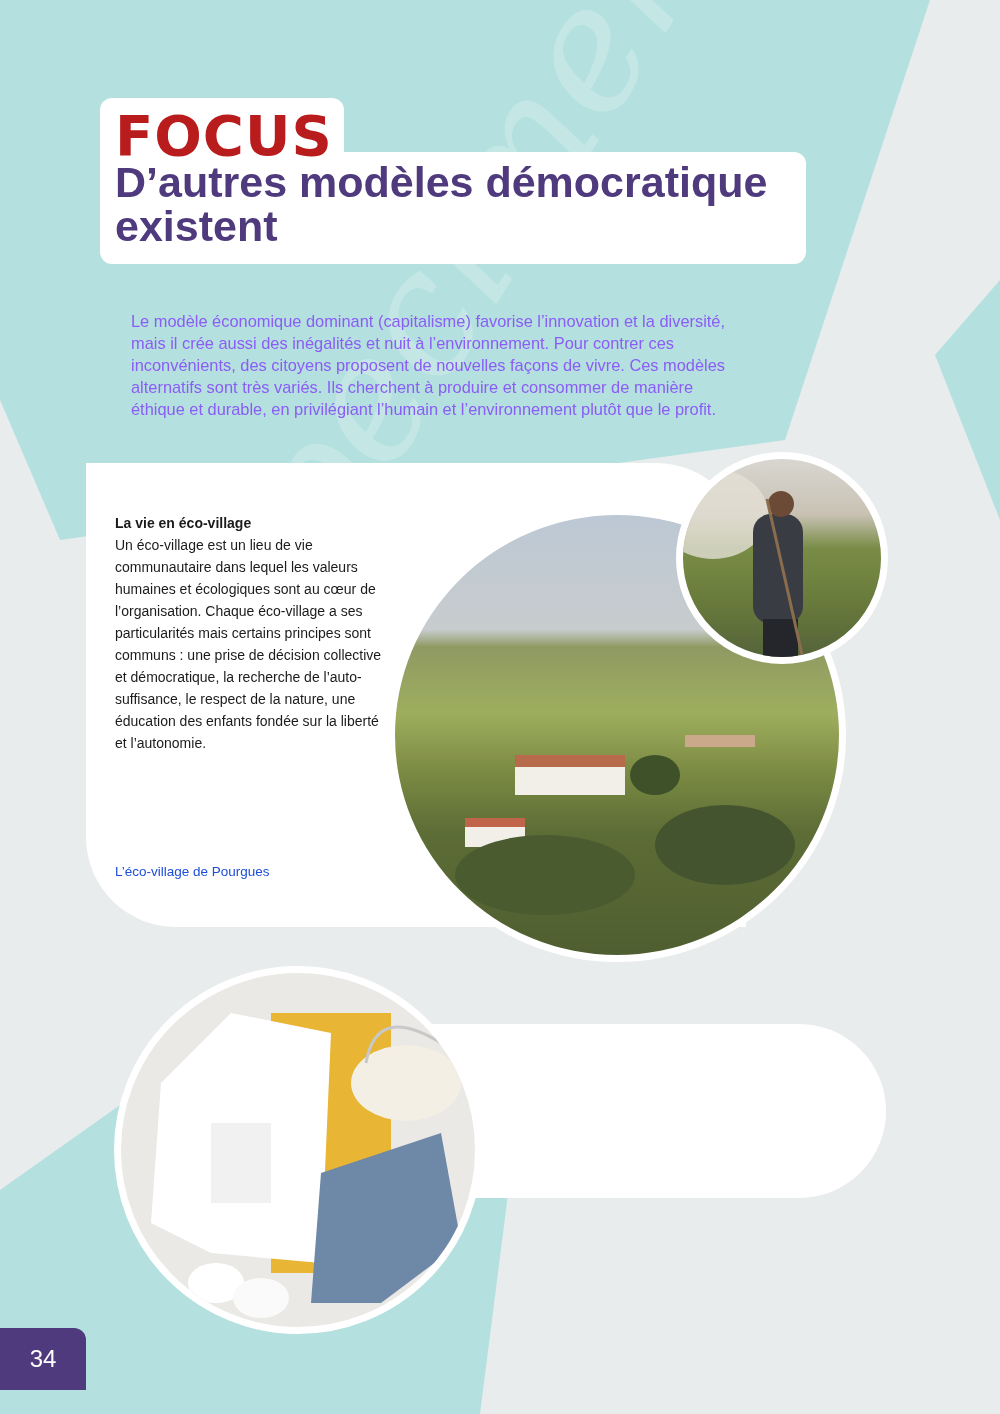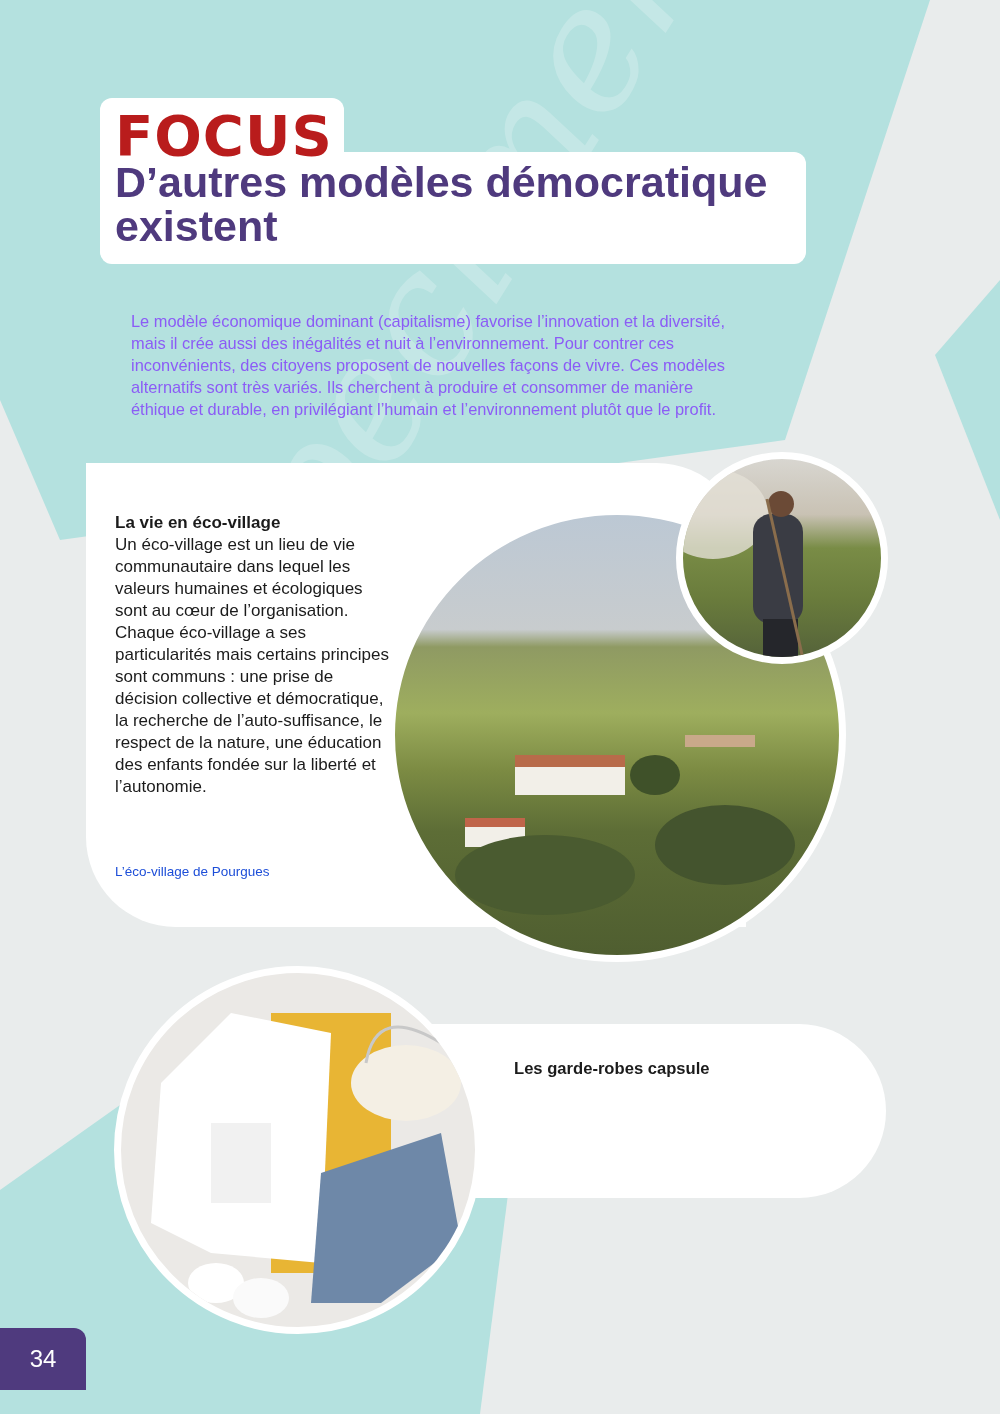--- a/index.html
+++ b/index.html
@@ -4,21 +4,21 @@
 <style>
   html, body { margin: 0; padding: 0; }
   body { width: 1000px; height: 1414px; position: relative; overflow: hidden; background: #e9ecec; font-family: "Liberation Sans", "DejaVu Sans", sans-serif; }
   .bg { position: absolute; left: 0; top: 0; width: 1000px; height: 1414px; }
   .title-tab { position: absolute; left: 100px; top: 98px; width: 244px; height: 80px; background: #fff; border-radius: 12px 12px 0 0; }
   .title-box { position: absolute; left: 100px; top: 152px; width: 706px; height: 112px; background: #fff; border-radius: 0 12px 12px 12px; }
   .focus { position: absolute; left: 115px; top: 100px; font-family: "DejaVu Sans", sans-serif; font-weight: bold; font-size: 56px; color: #b91c1c; letter-spacing: 1px; line-height: 72px; margin: 0; }
   .subtitle { position: absolute; left: 115px; top: 160px; font-family: "Liberation Sans", sans-serif; font-size: 43px; line-height: 44px; color: #4f3a7e; margin: 0; width: 690px; }
   .intro { position: absolute; left: 115px; top: 294px; width: 600px; font-size: 16.4px; line-height: 22px; color: #8b5cf6; margin: 16px; }
   .card1 { position: absolute; left: 86px; top: 463px; width: 660px; height: 464px; background: #fff; border-radius: 0 90px 0 90px; }
-  .card1-text { position: absolute; left: 115px; top: 512px; width: 275px; font-size: 17px; line-height: 22px; color: #1b1b1b; }
+  .card1-text { position: absolute; left: 115px; top: 512px; width: 275px; font-size: 14px; line-height: 22px; color: #1b1b1b; }
   .card-title { font-weight: bold; display: block; }
   .caption { position: absolute; left: 115px; top: 864px; font-size: 13.5px; color: #1d4ed8; }
   .photo { position: absolute; border-radius: 50%; border: 7px solid #fff; overflow: hidden; box-sizing: border-box; }
   .photo-main { left: 388px; top: 508px; width: 458px; height: 454px; background: linear-gradient(180deg, #bcc8d4 0%, #c8ccce 26%, #8f9a63 30%, #9eae5e 45%, #7c8b43 58%, #5d6d36 72%, #4f5e30 100%); }
   .photo-small { left: 676px; top: 452px; width: 212px; height: 212px; background: linear-gradient(180deg, #d8d6d0 0%, #c9c2b4 28%, #798c46 45%, #6a7c3c 70%, #55633a 100%); }
   .photo-clothes { left: 114px; top: 966px; width: 368px; height: 368px; background: #ebe9e6; }
   .card2 { position: absolute; left: 420px; top: 1024px; width: 466px; height: 174px; background: #fff; border-radius: 0 87px 87px 0; }
   .card2-text { position: absolute; left: 514px; top: 1058px; width: 300px; font-size: 16.6px; line-height: 22px; color: #1b1b1b; }
   .page-num { position: absolute; left: 0; top: 1328px; width: 86px; height: 62px; background: #4f3a7e; border-radius: 0 12px 0 0; color: #fff; font-size: 24px; display: flex; align-items: center; justify-content: center; }
   .watermark { position: absolute; left: 150px; top: 560px; font-family: "DejaVu Serif", serif; font-style: italic; font-size: 170px; color: rgba(255,255,255,0.22); transform: rotate(-58deg); transform-origin: left top; white-space: nowrap; pointer-events: none; }
@@ -65,21 +65,20 @@
     <ellipse cx="30" cy="55" rx="55" ry="45" fill="#e4e0d6" opacity="0.8"></ellipse>
     <rect x="70" y="55" width="50" height="110" rx="18" fill="#3a3c44"></rect>
     <circle cx="98" cy="45" r="13" fill="#6b4a36"></circle>
     <rect x="80" y="160" width="35" height="40" fill="#25262b"></rect>
     <line x1="84" y1="40" x2="120" y2="200" stroke="#8a6d4c" stroke-width="3"></line>
   </svg>
 </div>
 
 <div class="card2"></div>
 <div class="card2-text">
-  <span class="card-title">Les garde-robes capsule</span>
 </div>
 
 <div class="photo photo-clothes">
   <svg width="100%" height="100%" viewBox="0 0 354 354" preserveAspectRatio="none">
     <rect x="150" y="40" width="120" height="260" fill="#e8b534"></rect>
     <polygon points="40,110 110,40 210,60 200,290 90,280 30,250" fill="#ffffff"></polygon>
     <rect x="90" y="150" width="60" height="80" fill="#f1f1f1"></rect>
     <polygon points="200,200 320,160 340,270 260,330 190,330" fill="#6e88a8"></polygon>
     <ellipse cx="285" cy="110" rx="55" ry="38" fill="#f4efe4"></ellipse>
     <path d="M245 90 Q255 30 320 70" stroke="#c8c8c8" stroke-width="3" fill="none"></path>

